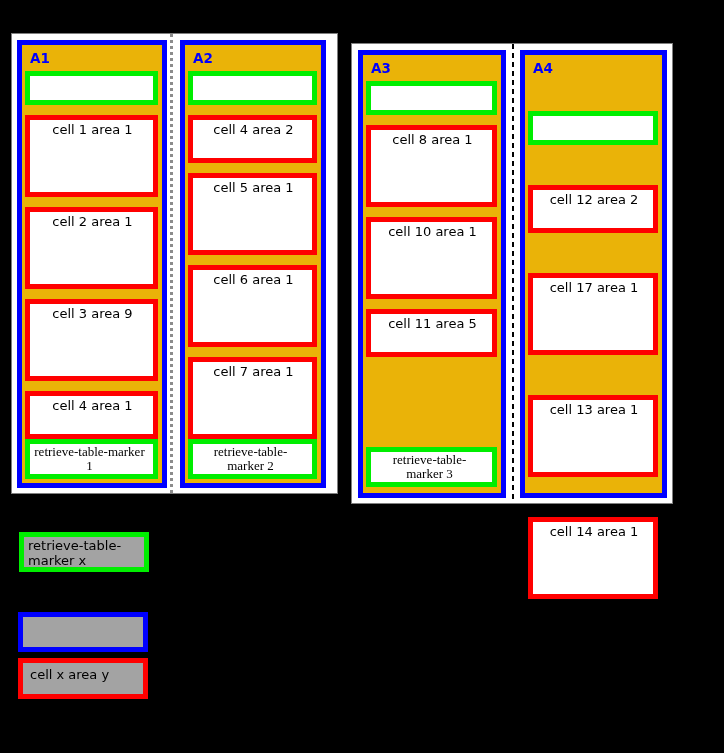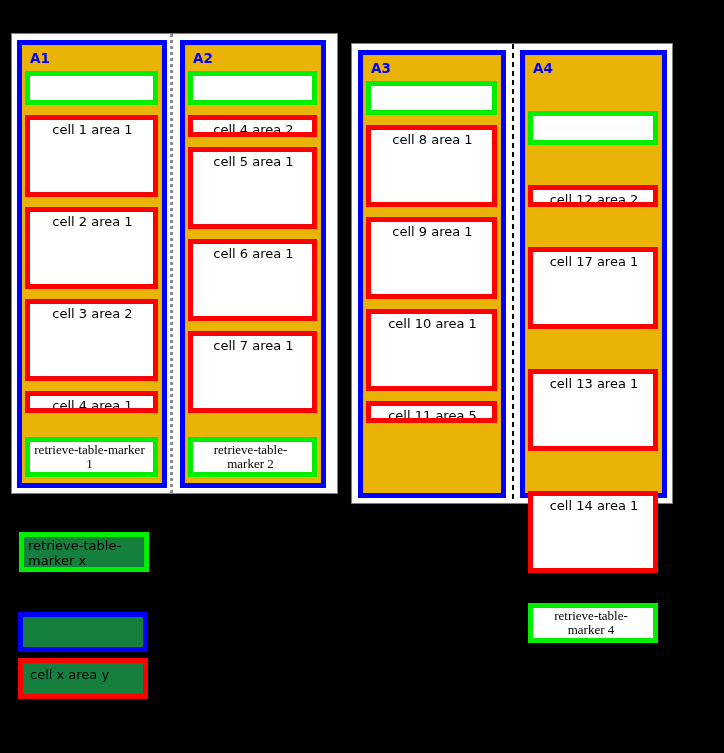--- a/index.html
+++ b/index.html
@@ -67,32 +67,32 @@
     background: #ffffff;
     margin-top: 10px;
     overflow: hidden;
     text-align: center;
   }
   .box.first { margin-top: 0; }
   .box.green { border: 5px solid #00ee00; }
   .box.red   { border: 5px solid #ff0000; }
   .box.empty-slot { height: 34px; }
   .box.tall  { height: 82px; padding: 2px 4px 0 6px; }
-  .box.short { height: 22px; padding: 2px 4px 0 6px; }
+  .box.short { height: 48px; padding: 2px 4px 0 6px; }
   .box.marker {
     height: 40px;
     margin-top: auto;
     padding: 1px 8px 0 4px;
     line-height: 14px;
     font-family: Liberation Serif, serif;
   }
 
   .legend-box {
     position: absolute;
-    background: #15803d;
+    background: #a3a3a3;
     overflow: hidden;
   }
   #legend-marker {
     left: 19px; top: 532px; width: 130px; height: 40px;
     border: 5px solid #00ee00;
     padding: 1px 2px 0 4px;
     line-height: 15px;
   }
   #legend-frame {
     left: 18px; top: 612px; width: 130px; height: 40px;
@@ -108,21 +108,21 @@
 <body>
 
 <div class="panel" id="panel-1">
   <div class="divider dotted"></div>
 
   <div class="column" id="col-a1">
     <div class="col-label">A1</div>
     <div class="box green empty-slot first"></div>
     <div class="box red tall">cell 1 area 1</div>
     <div class="box red tall">cell 2 area 1</div>
-    <div class="box red tall">cell 3 area 2</div>
+    <div class="box red tall">cell 3 area 9</div>
     <div class="box red short">cell 4 area 1</div>
     <div class="box green marker">retrieve-table-marker 1</div>
   </div>
 
   <div class="column" id="col-a2">
     <div class="col-label">A2</div>
     <div class="box green empty-slot first"></div>
     <div class="box red short">cell 4 area 2</div>
     <div class="box red tall">cell 5 area 1</div>
     <div class="box red tall">cell 6 area 1</div>
@@ -131,31 +131,30 @@
   </div>
 </div>
 
 <div class="panel" id="panel-2">
   <div class="divider dashed"></div>
 
   <div class="column" id="col-a3">
     <div class="col-label">A3</div>
     <div class="box green empty-slot first"></div>
     <div class="box red tall">cell 8 area 1</div>
-    <div class="box red tall">cell 9 area 1</div>
     <div class="box red tall">cell 10 area 1</div>
     <div class="box red short">cell 11 area 5</div>
+    <div class="box green marker">retrieve-table-marker 3</div>
   </div>
 
   <div class="column" id="col-a4">
     <div class="col-label">A4</div>
     <div class="box green empty-slot first"></div>
     <div class="box red short">cell 12 area 2</div>
     <div class="box red tall">cell 17 area 1</div>
     <div class="box red tall">cell 13 area 1</div>
     <div class="box red tall">cell 14 area 1</div>
-    <div class="box green marker">retrieve-table-marker 4</div>
   </div>
 </div>
 
 <div class="legend-box" id="legend-marker">retrieve-table-marker x</div>
 <div class="legend-box" id="legend-frame"></div>
 <div class="legend-box" id="legend-cell">cell x area y</div>
 
 </body></html>

